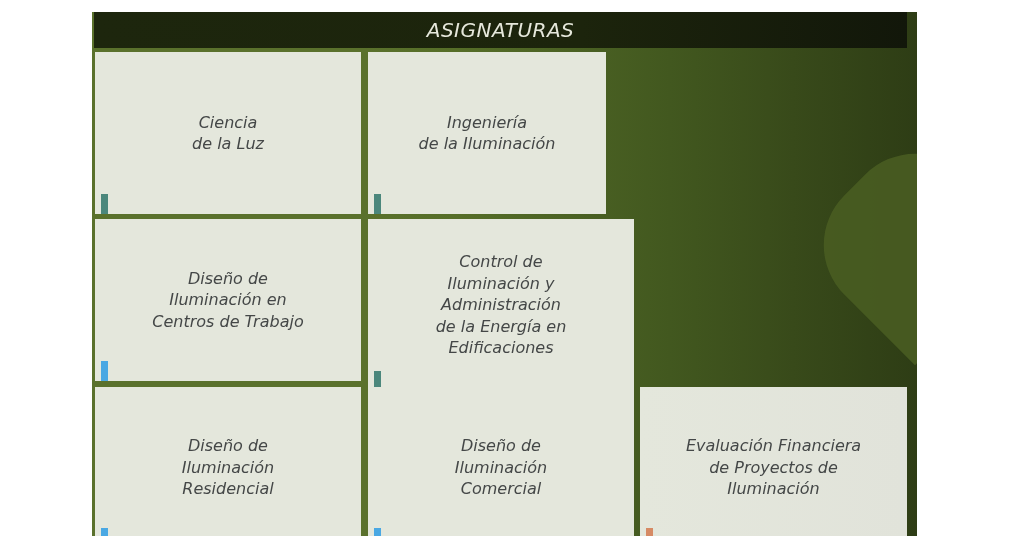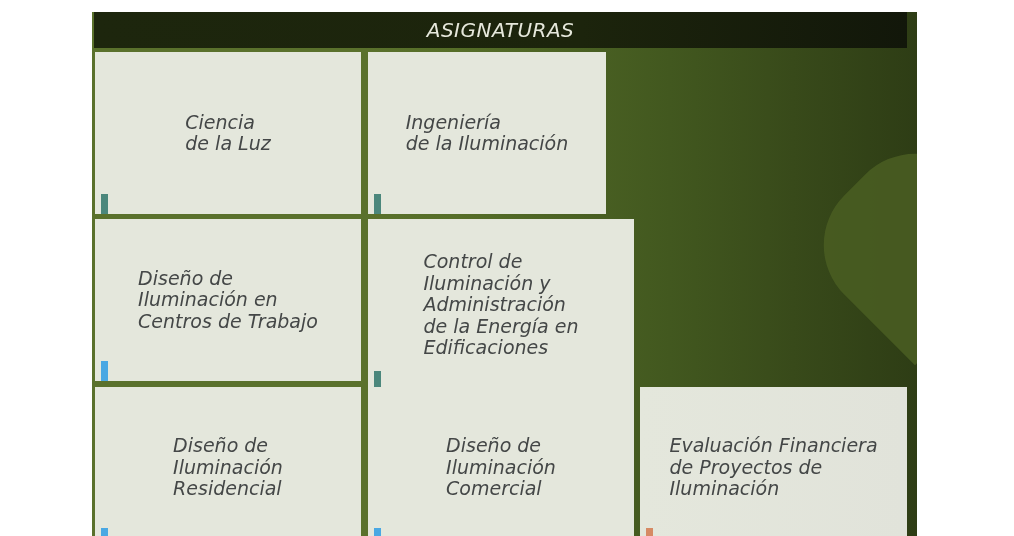--- a/index.html
+++ b/index.html
@@ -6,21 +6,21 @@
   body { width:1014px; height:536px; background:#ffffff; position:relative; overflow:hidden;
          font-family:"DejaVu Sans","Liberation Sans",sans-serif; }
   .panel { position:absolute; left:92px; top:12px; width:825px; height:536px;
            background:linear-gradient(90deg,#5a712c 0%,#5a712c 33%,#566e28 44%,#4d6424 55%,#42581f 70%,#384a1a 85%,#2e3d15 100%); overflow:hidden;font-style:italic; }
   .deco { position:absolute; left:738px; top:148px; width:170px; height:170px; border-radius:70px 0 0 70px;
           background:#4a5e22; transform:rotate(45deg); transform-origin:center; opacity:0.85; }
   .header { position:absolute; left:2px; top:0; width:813px; height:36px;
             background:linear-gradient(90deg,#1d260d 0%,#1c240c 60%,#12170a 100%); display:flex; align-items:center; justify-content:center; }
   .header-title { color:#e6e8dc; font-size:20px; letter-spacing:0.5px; font-weight:300; }
   .tile { position:absolute; background:#e4e7dc; display:flex; align-items:center; justify-content:center; cursor:pointer; }
-  .tile-label { color:#444747; font-size:19px; line-height:21.5px; text-align:left; white-space:pre-line; }
+  .tile-label { color:#444747; font-size:16px; line-height:21.5px; text-align:center; white-space:pre-line; }
   .accent { position:absolute; left:6px; bottom:0; width:7px; height:20px; }
 </style>
 </head>
 <body>
 
 <div class="panel">
   <div class="deco"></div>
 
   <div class="header">
     <span class="header-title">ASIGNATURAS</span>

